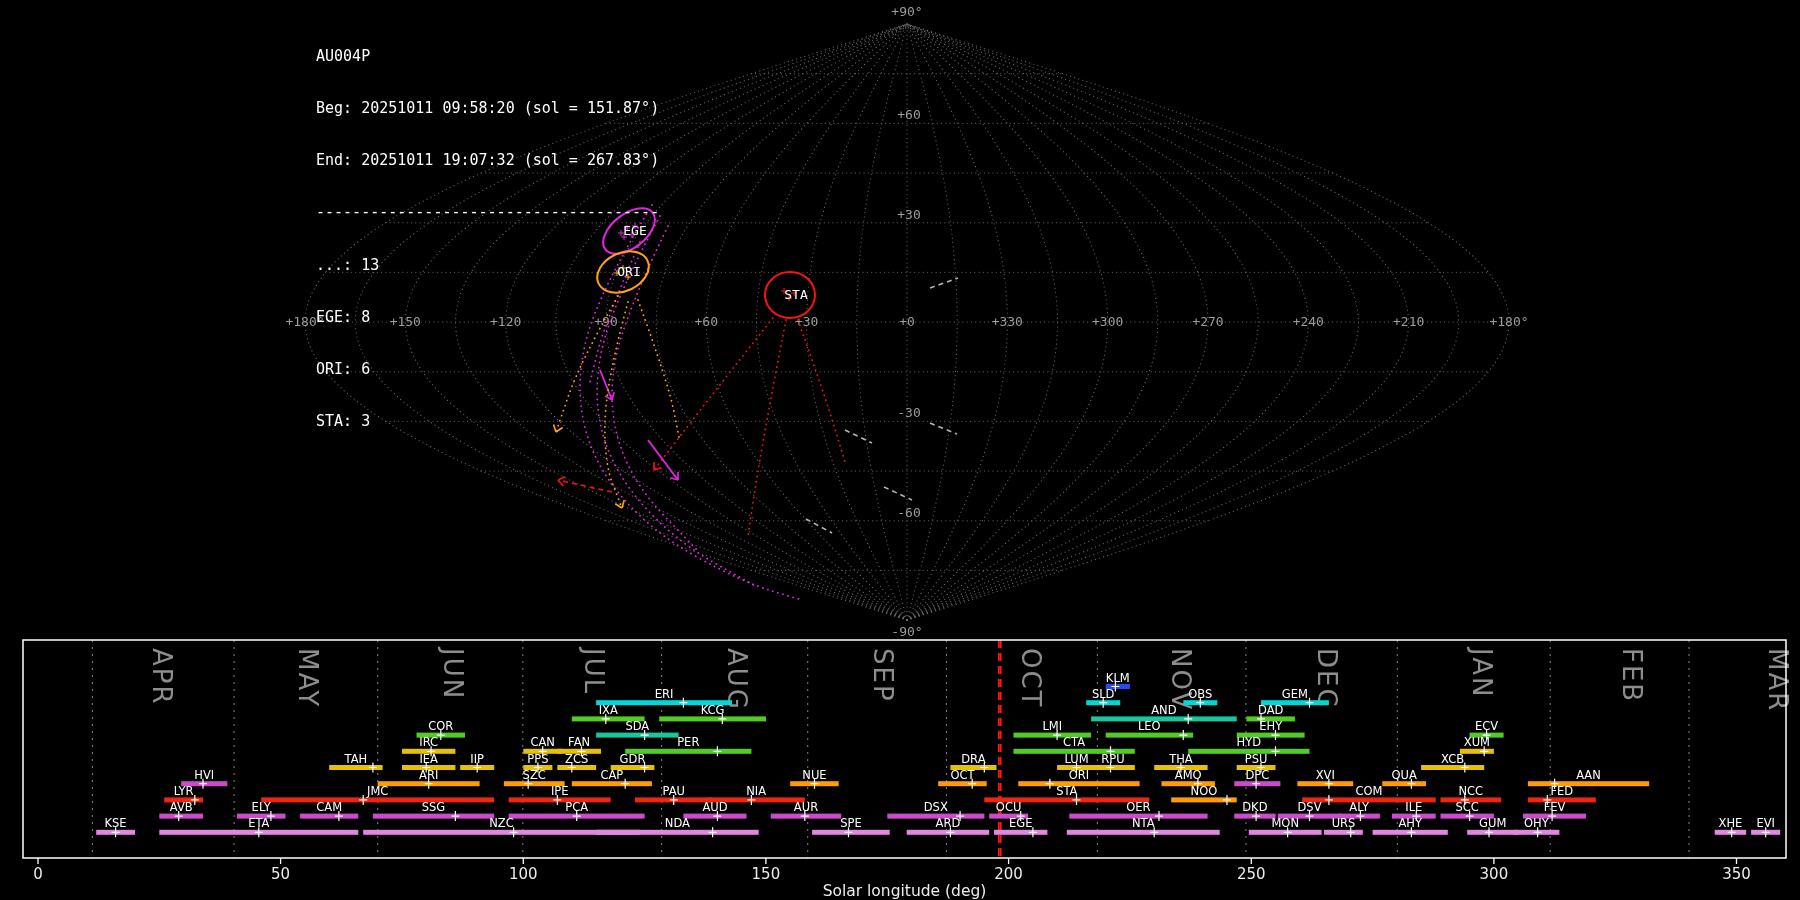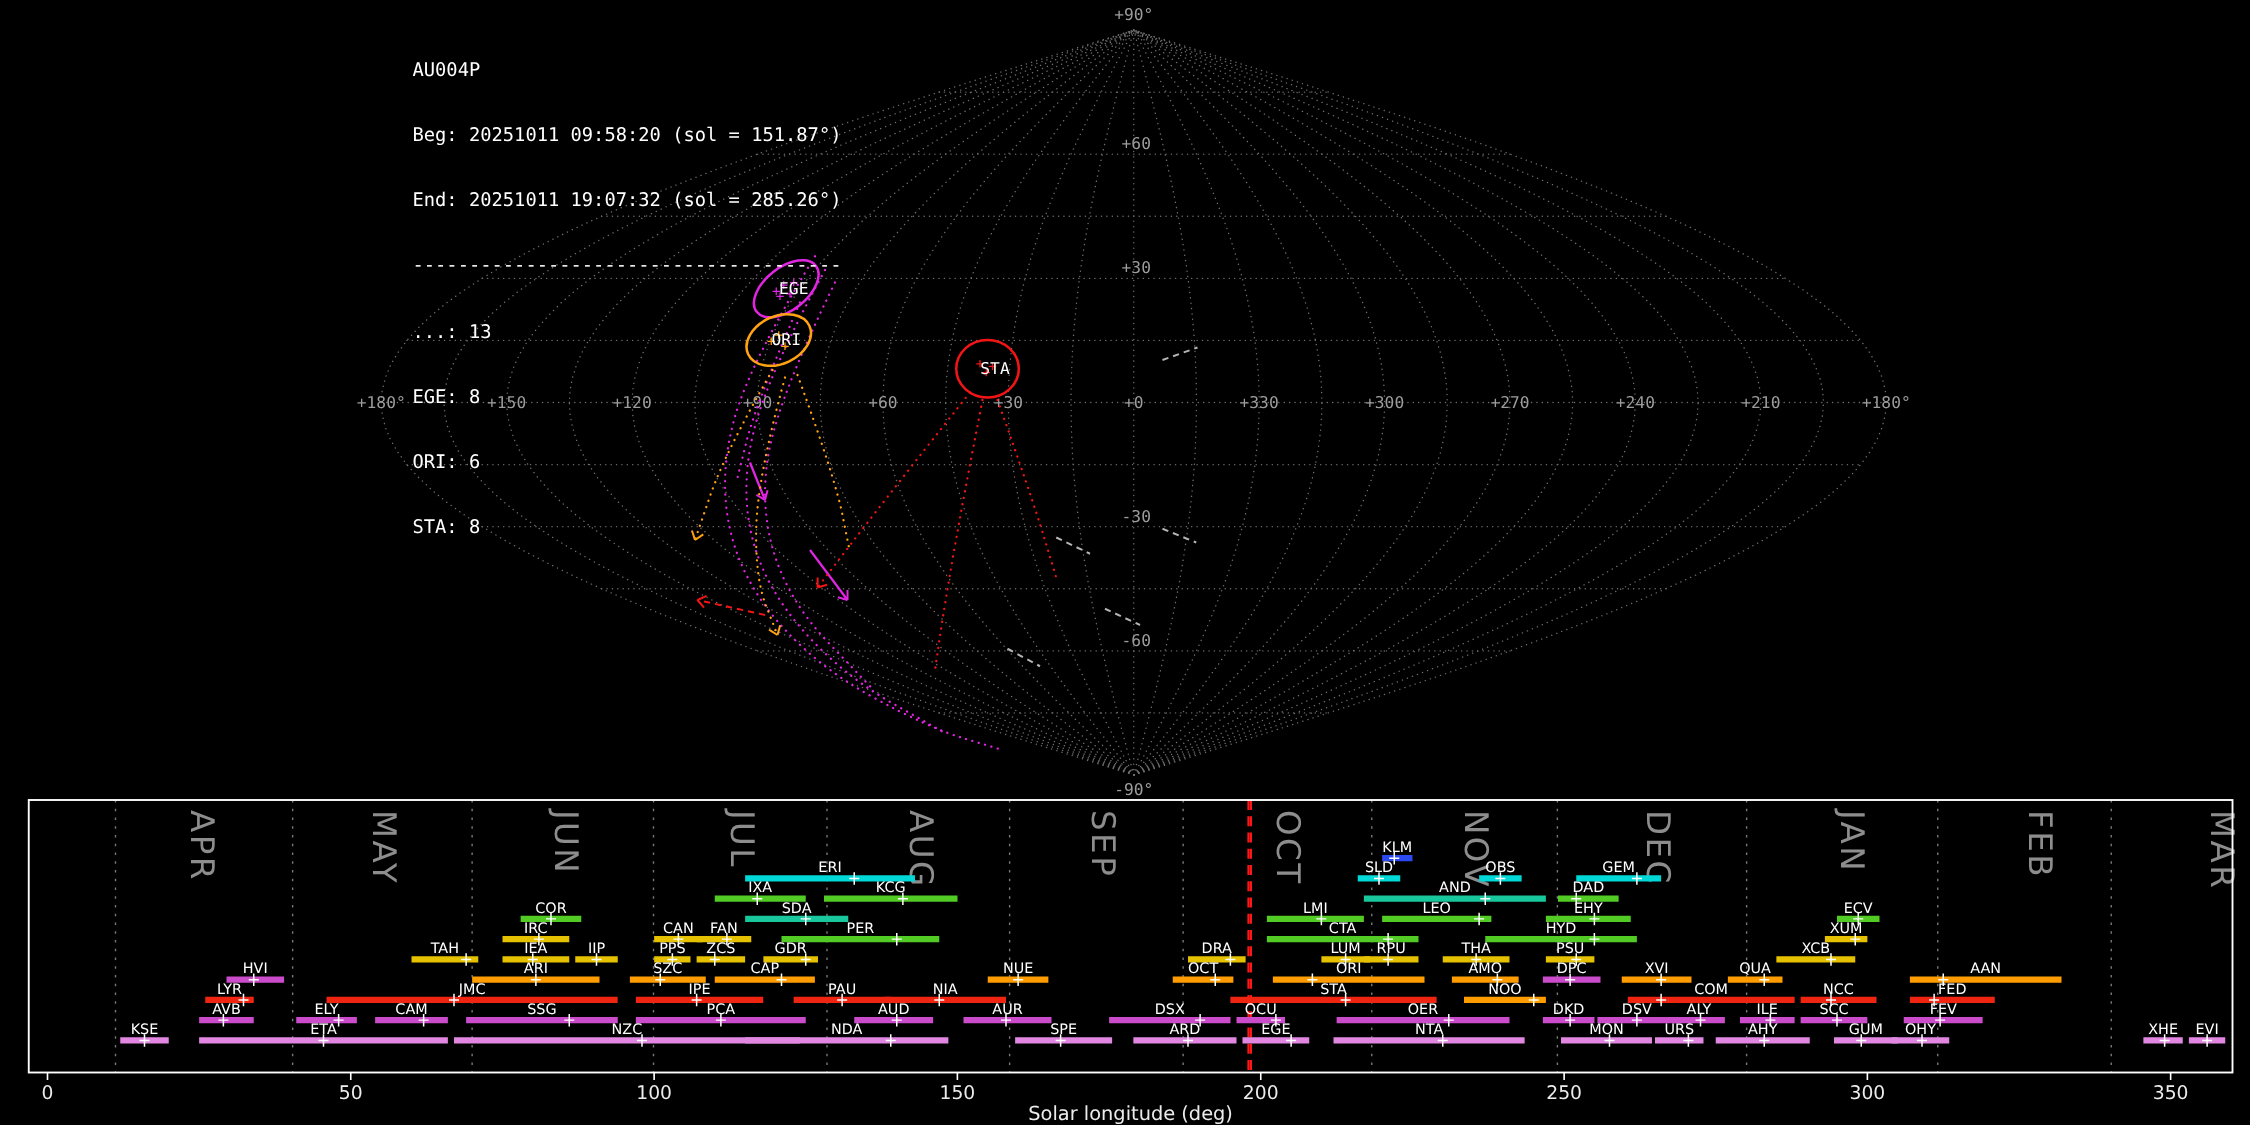--- a/index.html
+++ b/index.html
@@ -1,19 +1,19 @@
 <!DOCTYPE html>
 <html><head>
 <meta charset="utf-8">
 <style>
   *{margin:0;padding:0;box-sizing:border-box}
   html,body{width:1800px;height:900px;background:#000;position:relative;overflow:hidden;
     font-family:"DejaVu Sans",sans-serif}
   #plot{position:absolute;left:0;top:0}
-  .info{position:absolute;left:330px;top:13px;color:#fff;
+  .info{position:absolute;left:316px;top:13px;color:#fff;
     font:15px/17.4px "DejaVu Sans Mono",monospace;white-space:pre}
   .anchor-mid{text-anchor:middle}
   .grid{fill:none;stroke:#6f6f6f;stroke-width:1.1;stroke-dasharray:.1 4.2;stroke-linecap:round}
   .maplbl{fill:#9c9c9c;font:13px "DejaVu Sans Mono",monospace}
   .radlbl{fill:#fff;font:13px "DejaVu Sans Mono",monospace}
   .radiant{fill:none;stroke-width:2}
   .trail-dot{fill:none;stroke-width:1.8;stroke-dasharray:.1 5.2;stroke-linecap:round}
   .trail-dash{fill:none;stroke-width:1.6;stroke-dasharray:5 4}
   .trail-solid{fill:none;stroke-width:1.8}
   .monthline{stroke:#7a7a7a;stroke-width:1.1;stroke-dasharray:2 5}
@@ -438,19 +438,19 @@
       <text x="1493.9" y="879" class="ticklbl anchor-mid">300</text>
       <line x1="1736.5" y1="858" x2="1736.5" y2="864" stroke="#fff" stroke-width="1.3"></line>
       <text x="1736.5" y="879" class="ticklbl anchor-mid">350</text>
       <text x="904.5" y="896" class="axistitle anchor-mid">Solar longitude (deg)</text>
     </g>
   </svg>
 
 <div class="info">
   <div>AU004P</div>
   <div>Beg: 20251011 09:58:20 (sol = 151.87°)</div>
-  <div>End: 20251011 19:07:32 (sol = 285.26°)</div>
+  <div>End: 20251011 19:07:32 (sol = 267.83°)</div>
   <div>--------------------------------------</div>
   <div>...: 13</div>
   <div>EGE: 8</div>
   <div>ORI: 6</div>
-  <div>STA: 8</div>
+  <div>STA: 3</div>
 </div>
 
 </body></html>

